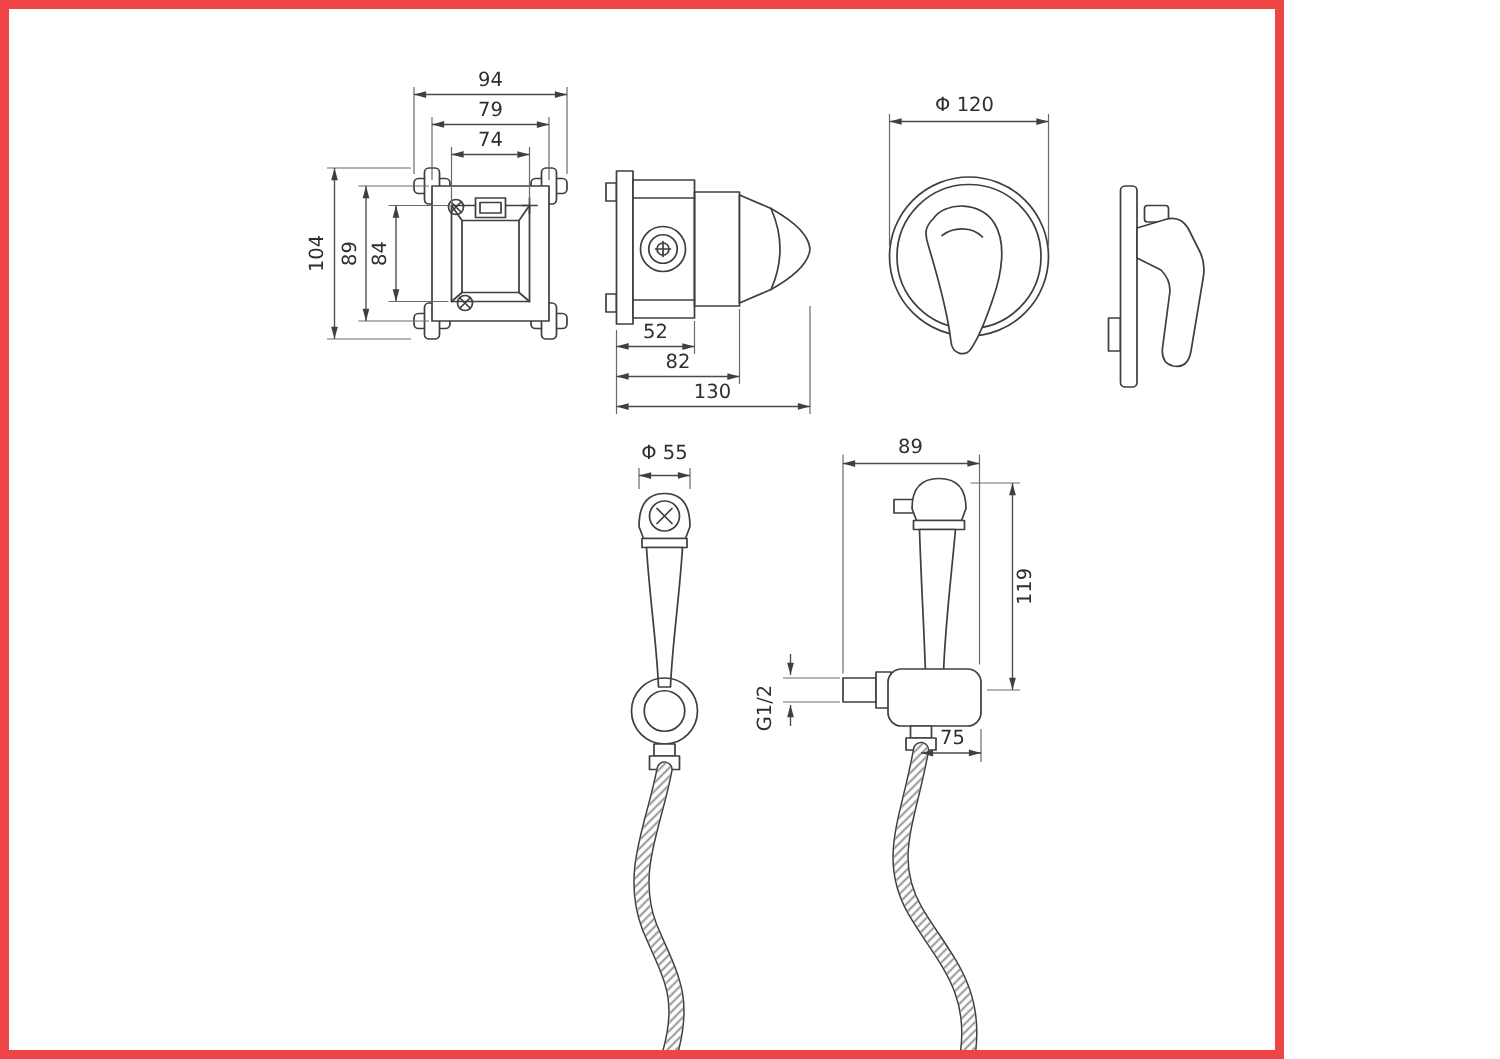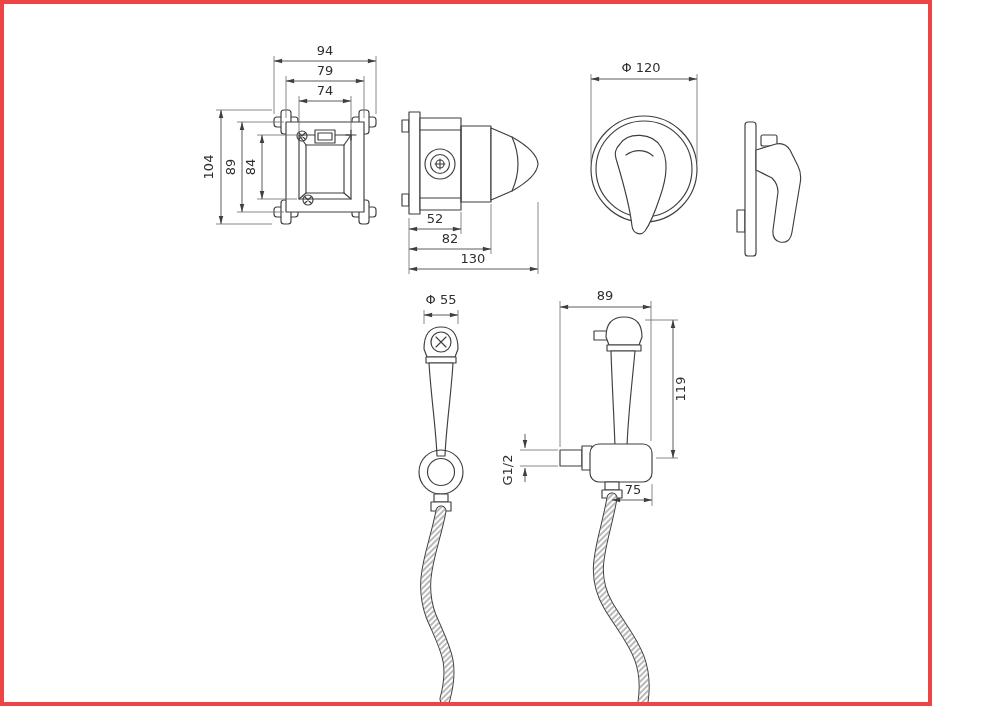--- a/index.html
+++ b/index.html
@@ -1,18 +1,18 @@
 <!DOCTYPE html>
 <html><head>
 <meta charset="utf-8">
 <style>
   html,body{margin:0;padding:0;background:#ffffff;}
   .page{
-    width:932px;height:706px;position:relative;background:#ffffff;
-    border:4px solid #ef4444;box-sizing:border-box;overflow:hidden;
+    width:856px;height:706px;position:relative;background:#ffffff;
+    border:6px solid #ef4444;box-sizing:border-box;overflow:hidden;
     font-family:"DejaVu Sans", sans-serif;
   }
   .ln  { stroke:#3f3f3f; stroke-width:1.15; fill:none; stroke-linejoin:round; stroke-linecap:round; }
   .lnf { stroke:#3f3f3f; stroke-width:1.15; fill:#ffffff; stroke-linejoin:round; }
   .dim { stroke:#4a4a4a; stroke-width:0.9; fill:none; }
   .ext { stroke:#6a6a6a; stroke-width:0.8; fill:none; }
   .dimtxt{ font-family:"DejaVu Sans", sans-serif; font-size:13px; fill:#2e2e2e; }
 </style>
 </head>
 <body>

